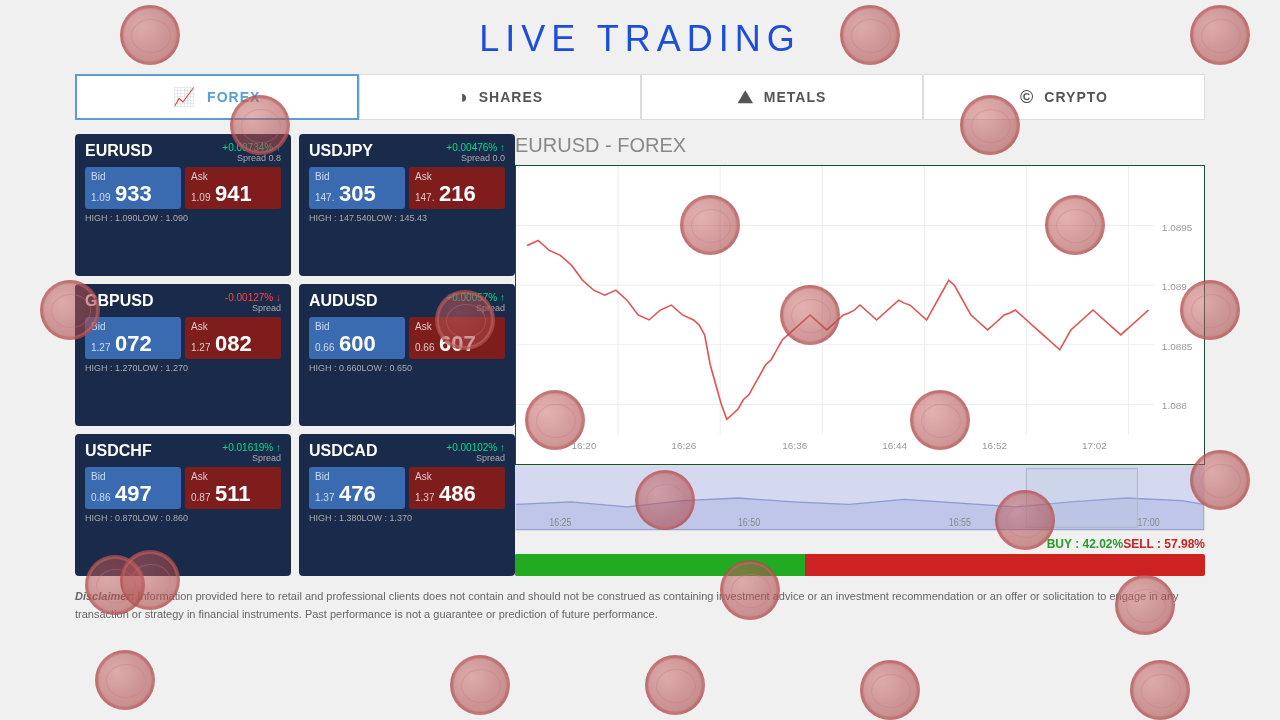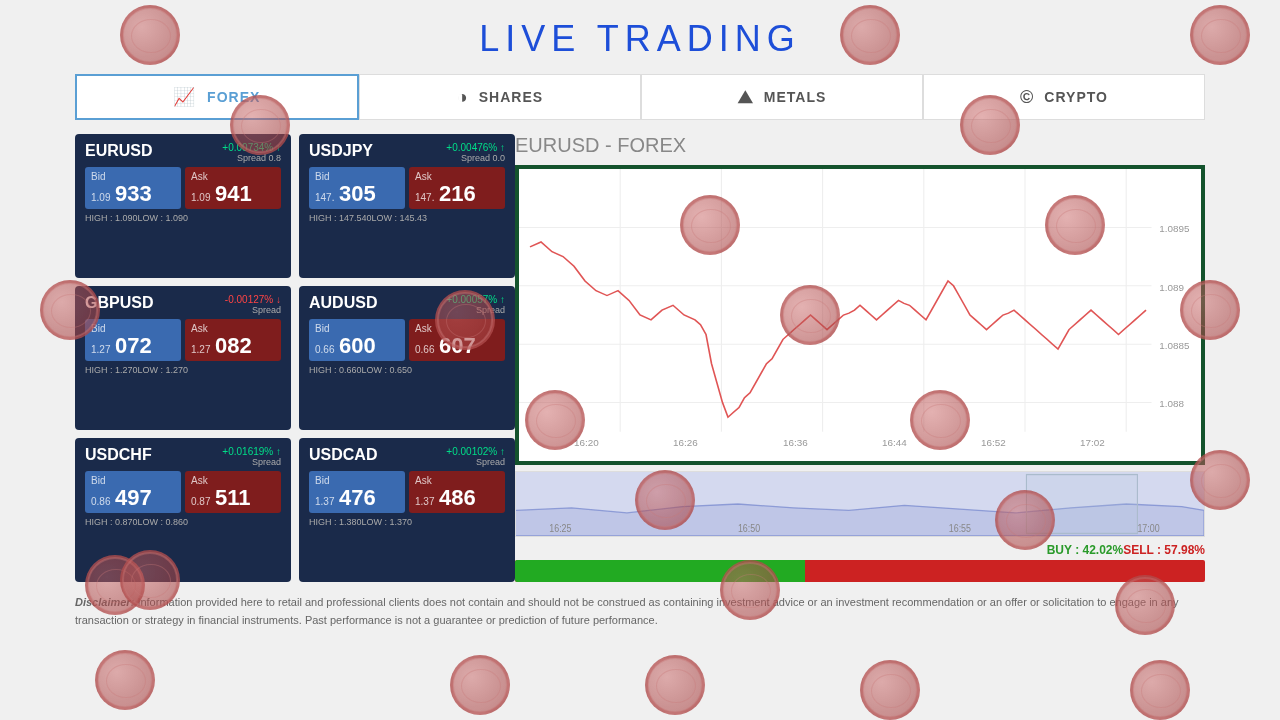--- a/index.html
+++ b/index.html
@@ -192,24 +192,23 @@
       color: #1a5fa8;
       margin-bottom: 8px;
     }
     .chart-title span {
       color: #888;
       font-weight: 300;
     }
 
     .chart-container {
       background: white;
-      border: 4px solid #14532d;
+      border: 1px solid #14532d;
       position: relative;
       height: 300px;
-      margin-bottom: 6px;
     }
 
     
     .mini-chart-container {
       background: rgba(200,210,255,0.3);
       border: 1px solid #ddd;
       height: 66px;
       position: relative;
       margin-bottom: 6px;
       overflow: hidden;

